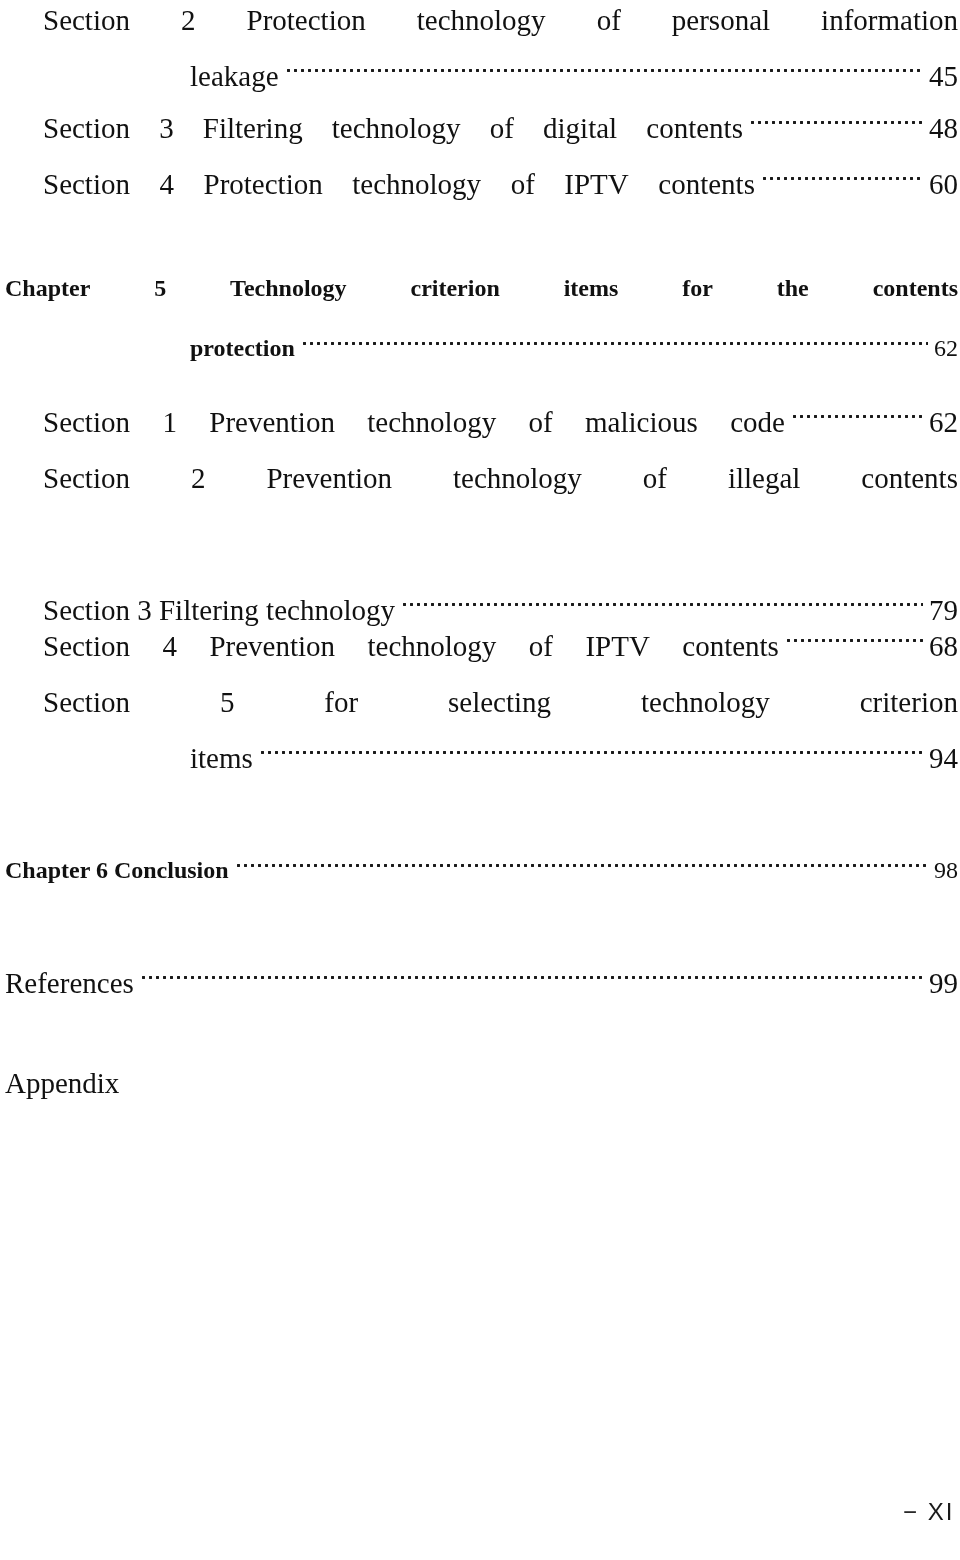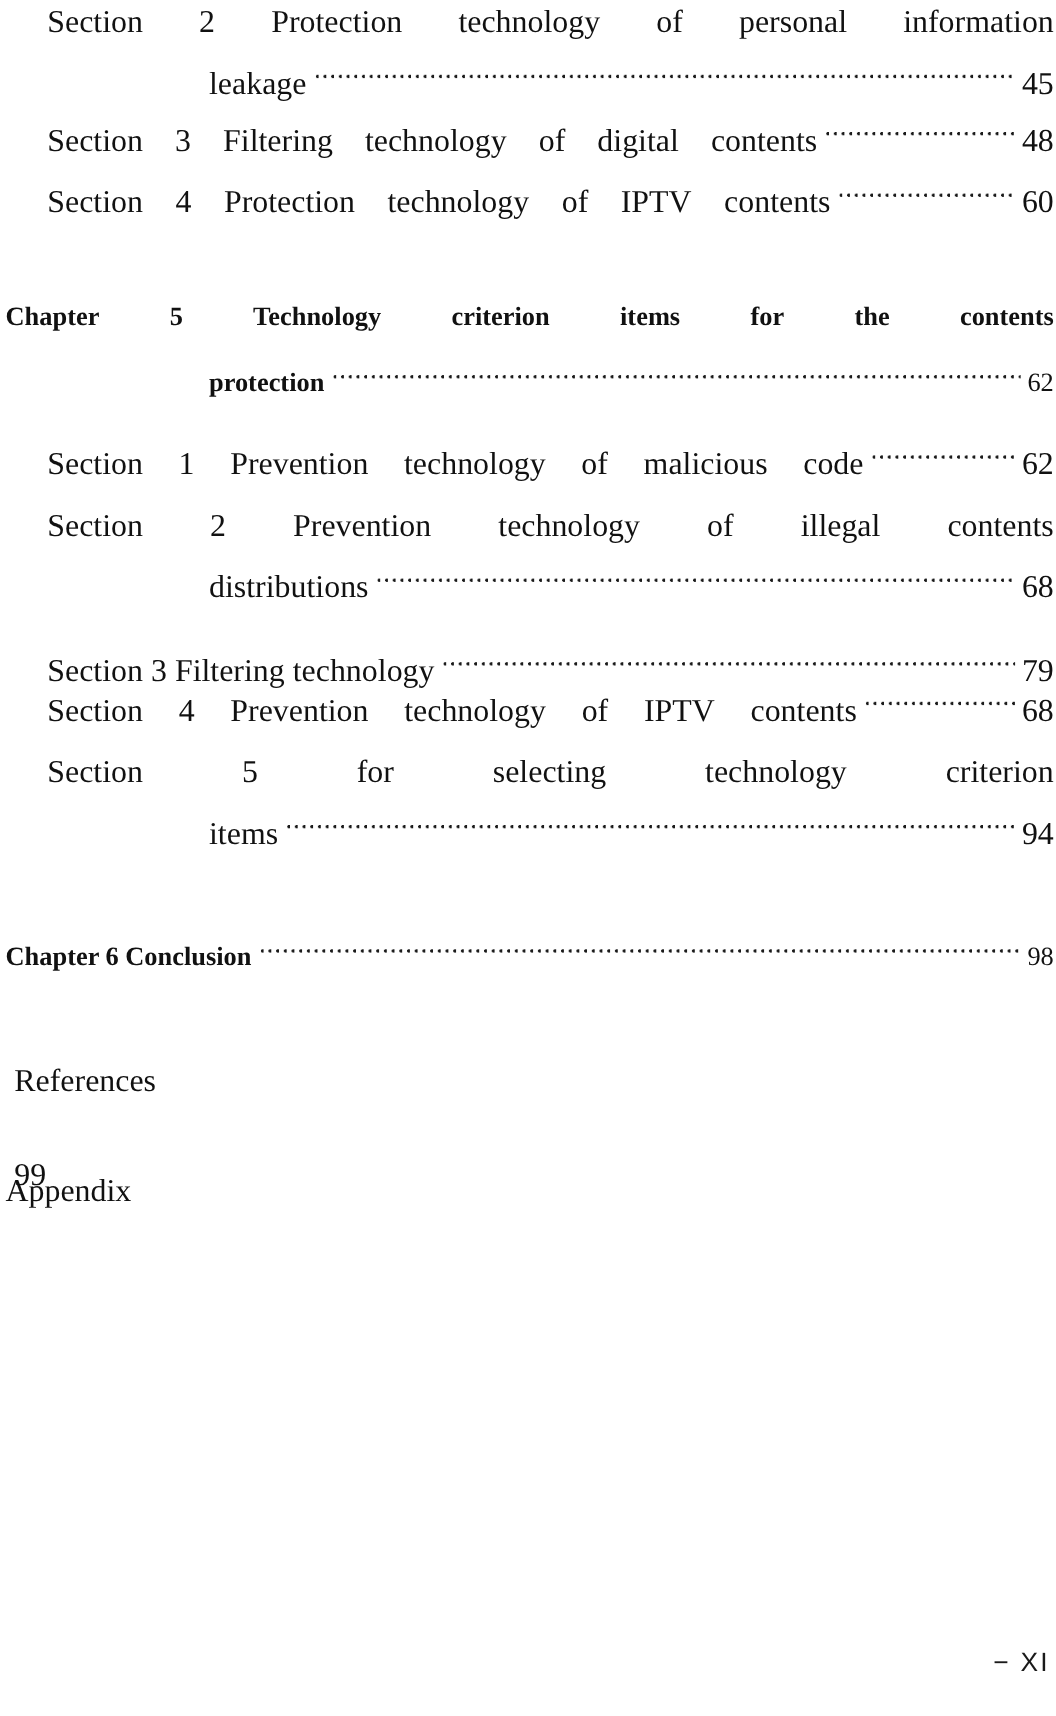--- a/index.html
+++ b/index.html
@@ -85,21 +85,20 @@
   }
   .chap {
     font-size: 24px;
     font-weight: bold;
     line-height: 60px;
   }
   .plain {
     font-size: 29px;
     font-weight: normal;
     line-height: 56px;
-    flex-direction: column;
   }
 
   .indent-sec  { padding-left: 43px; }
   .indent-wrap { padding-left: 190px; }
   .indent-chap { padding-left: 5px; }
   .indent-flush{ padding-left: 5px; }
 
   .pad-right { padding-right: 2px; }
 
   
@@ -216,25 +215,20 @@
       <div class="ln-justify">
         <span>Section</span>
         <span>2</span>
         <span>Prevention</span>
         <span>technology</span>
         <span>of</span>
         <span>illegal</span>
         <span>contents</span>
       </div>
     </div>
-    <div class="toc-line sec indent-wrap pad-right">
-      <span class="ln-text">distributions</span>
-      <span class="leader"></span>
-      <span class="pagenum">68</span>
-    </div>
   </div>
 
   <div class="toc-block" style="top:582px;">
     <div class="toc-line sec indent-sec pad-right">
       <span class="ln-text">Section 3 Filtering technology</span>
       <span class="leader"></span>
       <span class="pagenum">79</span>
     </div>
   </div>
 

